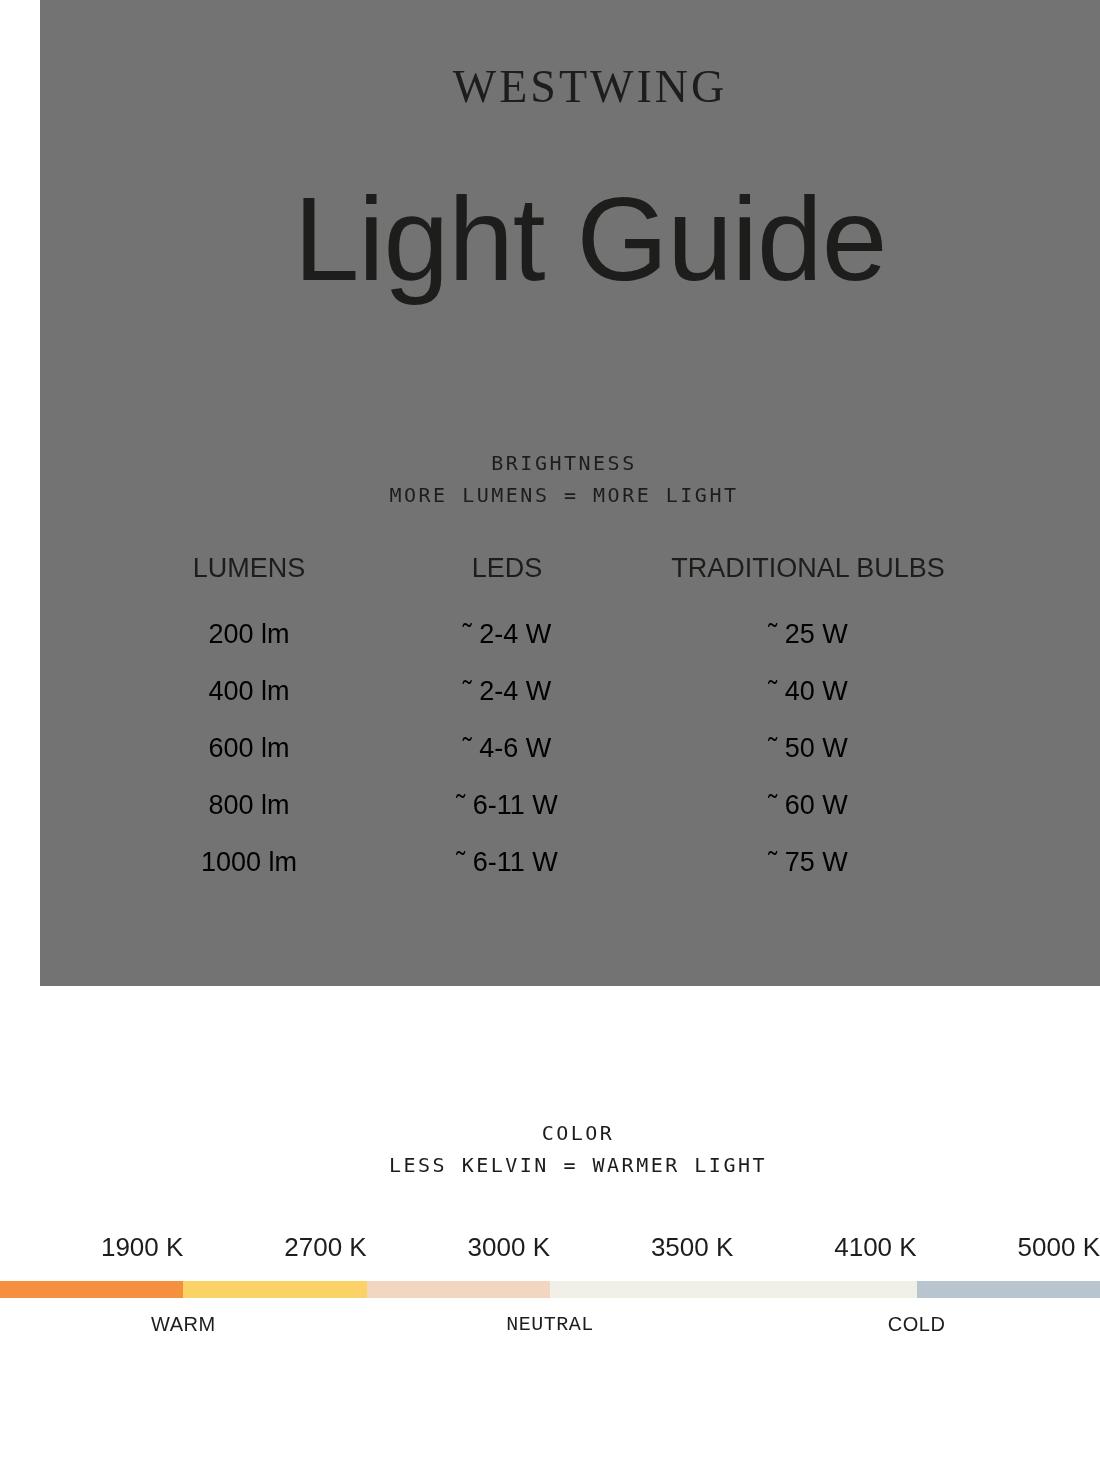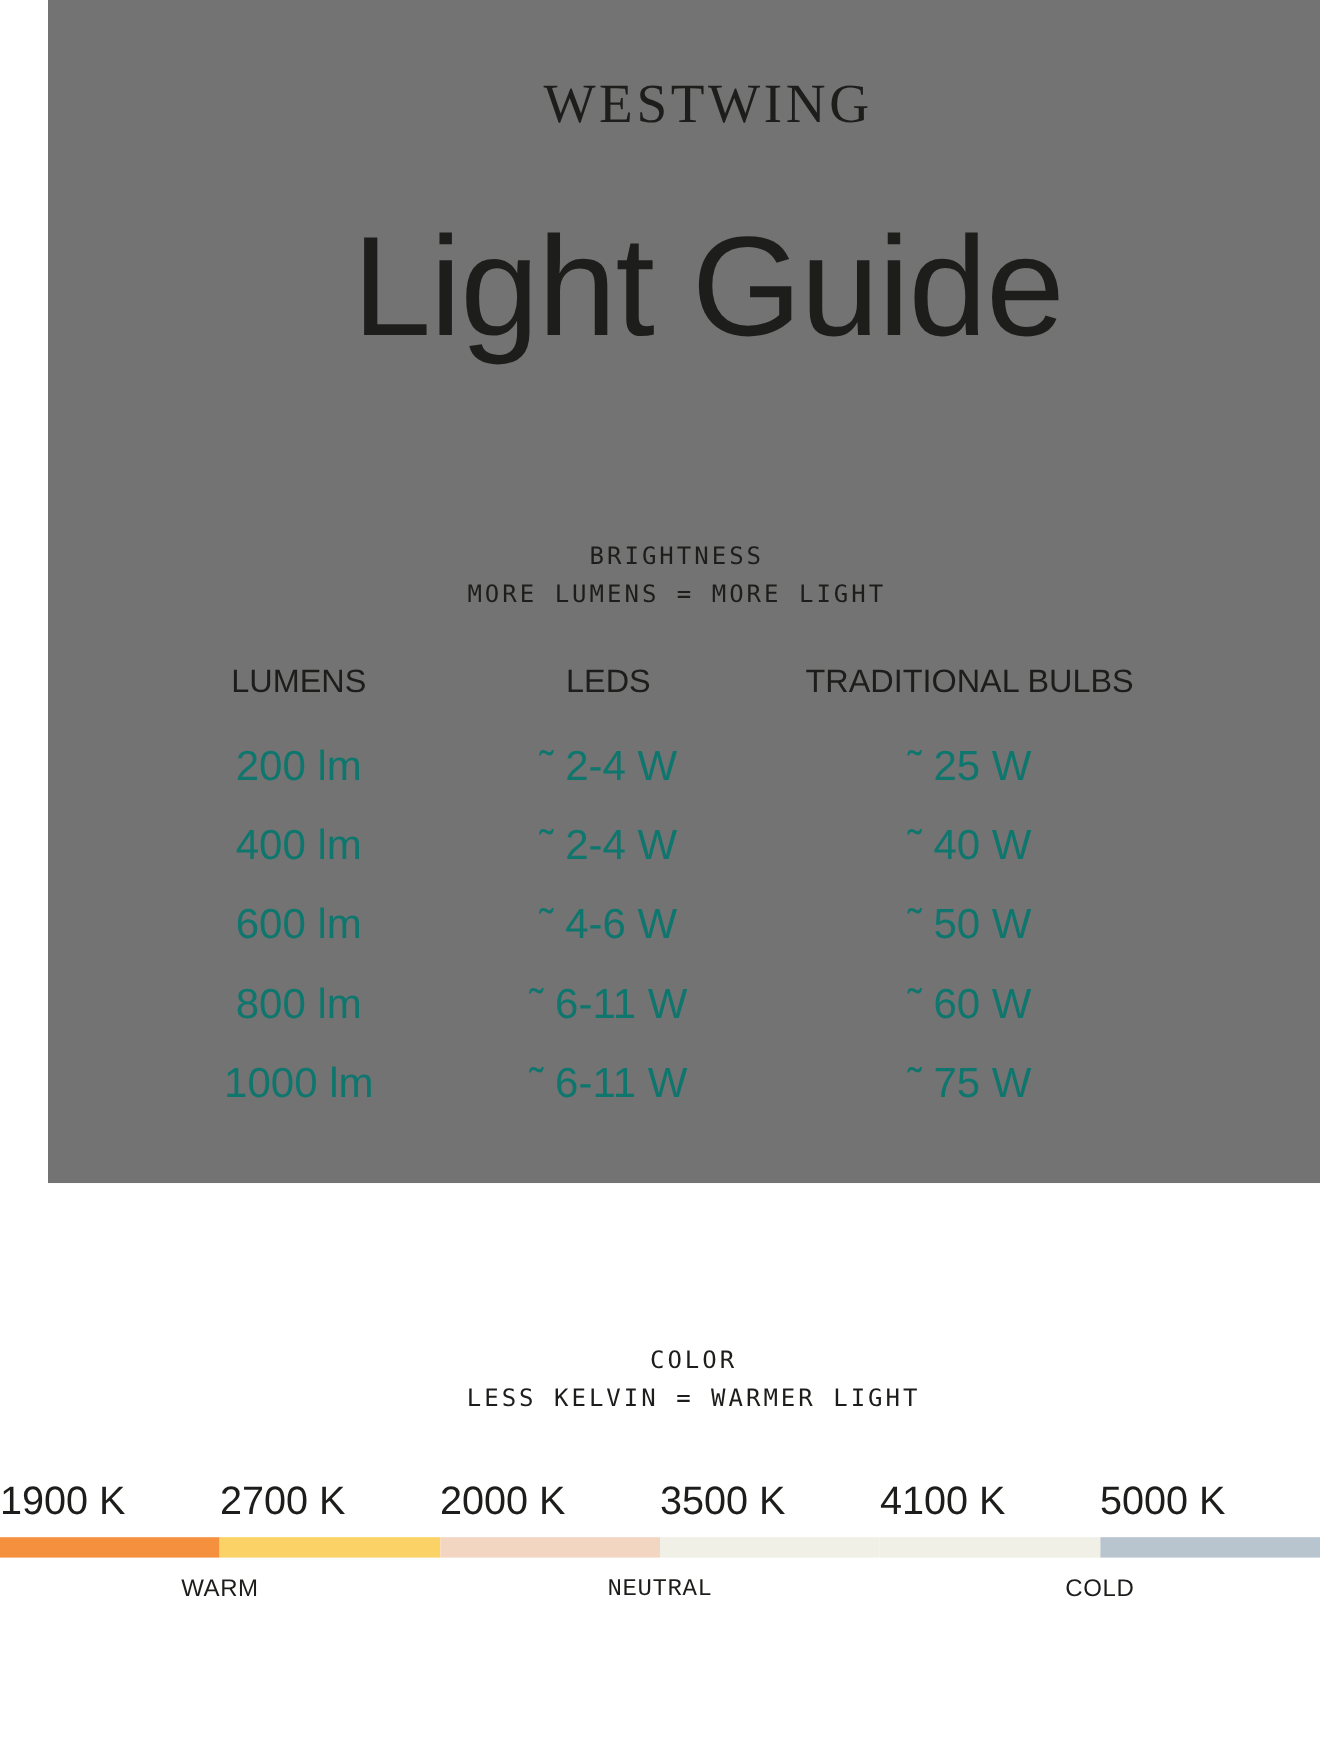--- a/index.html
+++ b/index.html
@@ -83,24 +83,24 @@
     border-collapse: collapse;
   }
   .lumens-table th {
     font-size: 27px;
     font-weight: 400;
     padding-bottom: 22px;
     color: #1d1d1b;
     text-align: center;
   }
   .lumens-table td {
-    font-size: 35px;
+    font-size: 27px;
     font-weight: 400;
     padding: 13px 0;
-    color: #0f766e;
+    color: #000000;
     text-align: center;
   }
   .col-lumens { width: 30%; }
   .col-leds { width: 30%; }
   .col-trad { width: 40%; }
 
   
   .bottom-panel {
     position: absolute;
     left: 0;
@@ -120,22 +120,22 @@
 
   .kelvin-labels {
     position: absolute;
     top: 1232px;
     left: 0;
     width: 1100px;
     display: flex;
   }
   .kelvin-labels .k-item {
     flex: 1 1 0;
-    text-align: left;
-    font-size: 33px;
+    text-align: right;
+    font-size: 26px;
     color: #1d1d1b;
   }
 
   .gradient-bar {
     position: absolute;
     top: 1281px;
     left: 0;
     width: 1100px;
     height: 17px;
     display: flex;
@@ -217,21 +217,21 @@
   <div class="bottom-panel"></div>
 
   <div class="section-caption color-caption">
     <div>COLOR</div>
     <div>LESS KELVIN = WARMER LIGHT</div>
   </div>
 
   <div class="kelvin-labels">
     <div class="k-item">1900 K</div>
     <div class="k-item">2700 K</div>
-    <div class="k-item">2000 K</div>
+    <div class="k-item">3000 K</div>
     <div class="k-item">3500 K</div>
     <div class="k-item">4100 K</div>
     <div class="k-item">5000 K</div>
   </div>
 
   <div class="gradient-bar">
     <div class="seg" style="background: rgb(245, 145, 62);"></div>
     <div class="seg" style="background: rgb(251, 210, 101);"></div>
     <div class="seg" style="background: rgb(243, 214, 193);"></div>
     <div class="seg" style="background: rgb(241, 240, 230);"></div>

